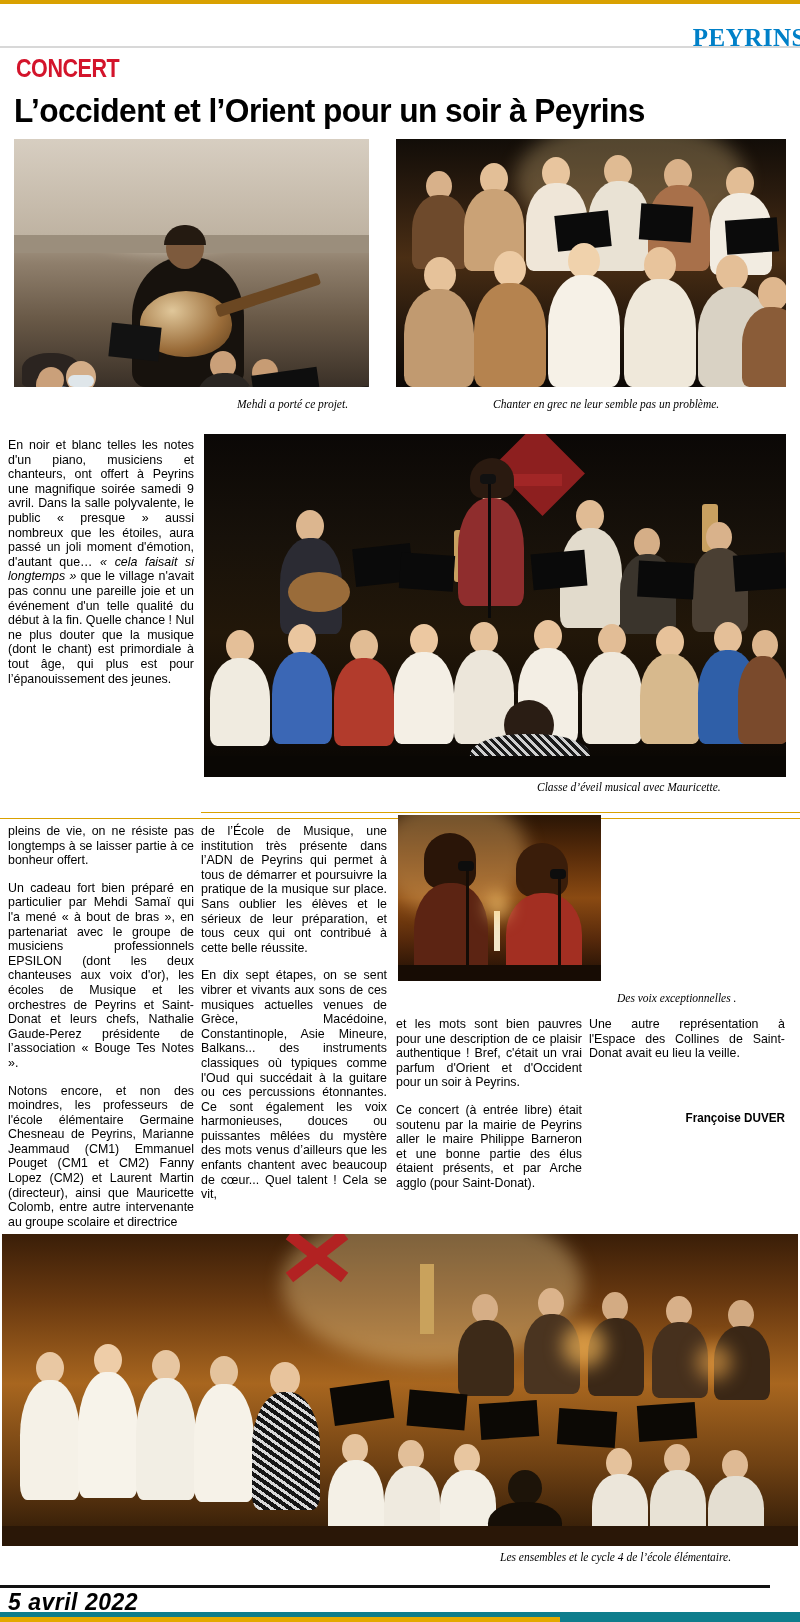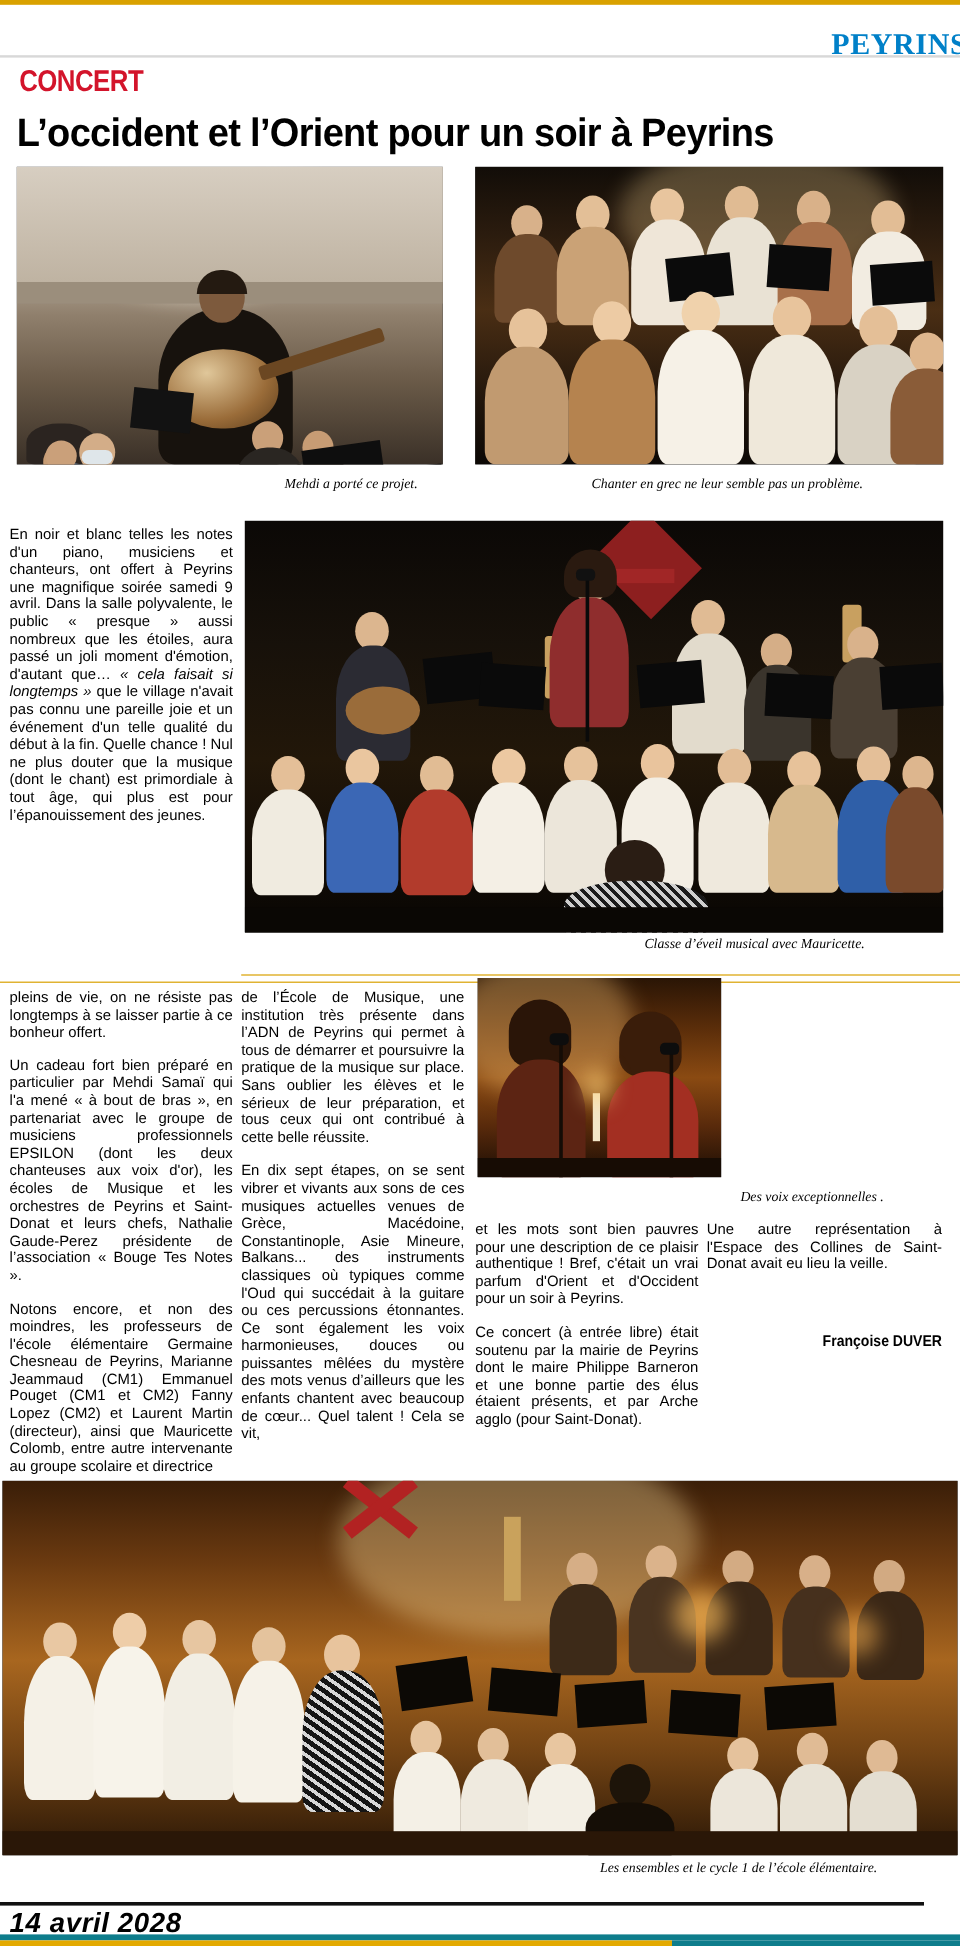--- a/index.html
+++ b/index.html
@@ -365,47 +365,47 @@
       <div class="fig" style="left:648px;top:236px;width:56px;height:76px;background:#e8e2d5;"></div>
       <div class="head" style="left:720px;top:216px;width:26px;height:30px;background:#dfba94;"></div>
       <div class="fig" style="left:706px;top:242px;width:56px;height:70px;background:#e4ded1;"></div>
 
       <div class="head" style="left:506px;top:236px;width:34px;height:36px;background:#1d1409;"></div>
       <div class="fig" style="left:486px;top:268px;width:74px;height:46px;background:#150e06;"></div>
 
       <div style="position:absolute;left:0;top:292px;width:796px;height:22px;background:#2a1707;"></div>
     </div>
   </div>
-  <div class="cap" id="cap-ensemble">Les ensembles et le cycle 1 de l’école élémentaire.</div>
+  <div class="cap" id="cap-ensemble">Les ensembles et le cycle 4 de l’école élémentaire.</div>
 
   <div class="col" id="col1a">
     <p>En noir et blanc telles les notes d'un piano, musiciens et chanteurs, ont offert à Peyrins une magnifique soirée samedi 9 avril. Dans la salle polyvalente, le public « presque » aussi nombreux que les étoiles, aura passé un joli moment d'émotion, d'autant que… <i>« cela faisait si longtemps »</i> que le village n'avait pas connu une pareille joie et un événement d'un telle qualité du début à la fin. Quelle chance ! Nul ne plus douter que la musique (dont le chant) est primordiale à tout âge, qui plus est pour l’épanouissement des jeunes.</p>
   </div>
 
   <div class="col" id="col1b">
     <p>pleins de vie, on ne résiste pas longtemps à se laisser partie à ce bonheur offert.</p>
     <p>Un cadeau fort bien préparé en particulier par Mehdi Samaï qui l'a mené « à bout de bras », en partenariat avec le groupe de musiciens professionnels EPSILON (dont les deux chanteuses aux voix d'or), les écoles de Musique et les orchestres de Peyrins et Saint-Donat et leurs chefs, Nathalie Gaude-Perez présidente de l’association « Bouge Tes Notes ».</p>
     <p>Notons encore, et non des moindres, les professeurs de l'école élémentaire Germaine Chesneau de Peyrins, Marianne Jeammaud (CM1) Emmanuel Pouget (CM1 et CM2) Fanny Lopez (CM2) et Laurent Martin (directeur), ainsi que Mauricette Colomb, entre autre intervenante au groupe scolaire et directrice</p>
   </div>
 
   <div class="col" id="col2">
     <p>de l’École de Musique, une institution très présente dans l’ADN de Peyrins qui permet à tous de démarrer et poursuivre la pratique de la musique sur place. Sans oublier les élèves et le sérieux de leur préparation, et tous ceux qui ont contribué à cette belle réussite.</p>
     <p>En dix sept étapes, on se sent vibrer et vivants aux sons de ces musiques actuelles venues de Grèce, Macédoine, Constantinople, Asie Mineure, Balkans... des instruments classiques où typiques comme l'Oud qui succédait à la guitare ou ces percussions étonnantes. Ce sont également les voix harmonieuses, douces ou puissantes mêlées du mystère des mots venus d’ailleurs que les enfants chantent avec beaucoup de cœur... Quel talent ! Cela se vit,</p>
   </div>
 
   <div class="col" id="col3a">
     <p>et les mots sont bien pauvres pour une description de ce plaisir authentique ! Bref, c'était un vrai parfum d'Orient et d'Occident pour un soir à Peyrins.</p>
-    <p>Ce concert (à entrée libre) était soutenu par la mairie de Peyrins dont le maire Philippe Barneron et une bonne partie des élus étaient présents, et par Arche agglo (pour Saint-Donat).</p>
+    <p>Ce concert (à entrée libre) était soutenu par la mairie de Peyrins aller le maire Philippe Barneron et une bonne partie des élus étaient présents, et par Arche agglo (pour Saint-Donat).</p>
   </div>
 
   <div class="col" id="col3b">
     <p>Une autre représentation à l'Espace des Collines de Saint-Donat avait eu lieu la veille.</p>
   </div>
 
   <div class="byline">Françoise DUVER</div>
 
   <div class="footer-rule"></div>
-  <div class="footer-date">14 avril 2028</div>
+  <div class="footer-date">5 avril 2022</div>
   <div class="footer-bar-teal"></div>
   <div class="footer-bar-gold"></div>
   <div class="footer-bar-teal2"></div>
 
 </div>
 
 </body></html>

